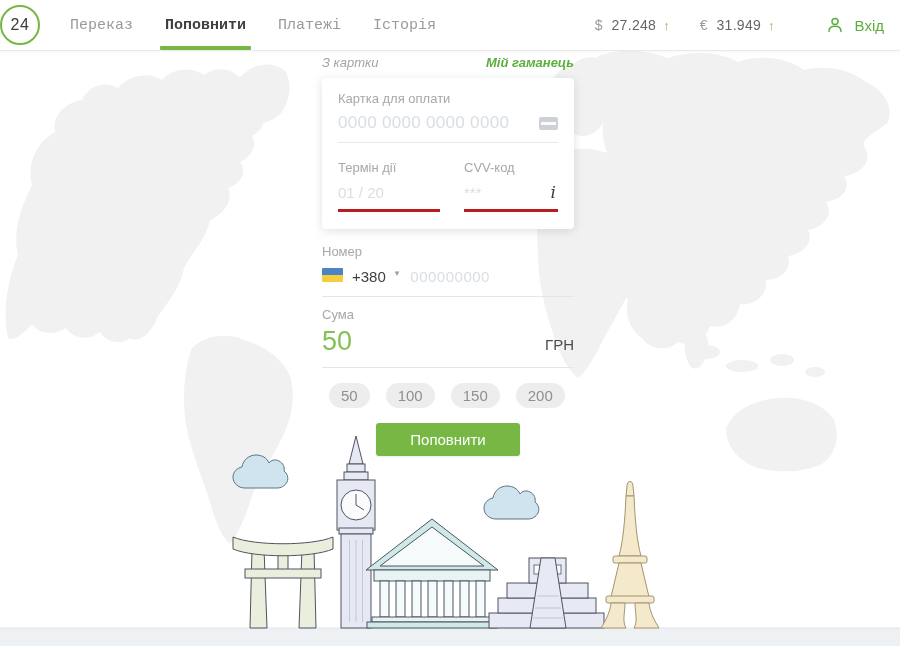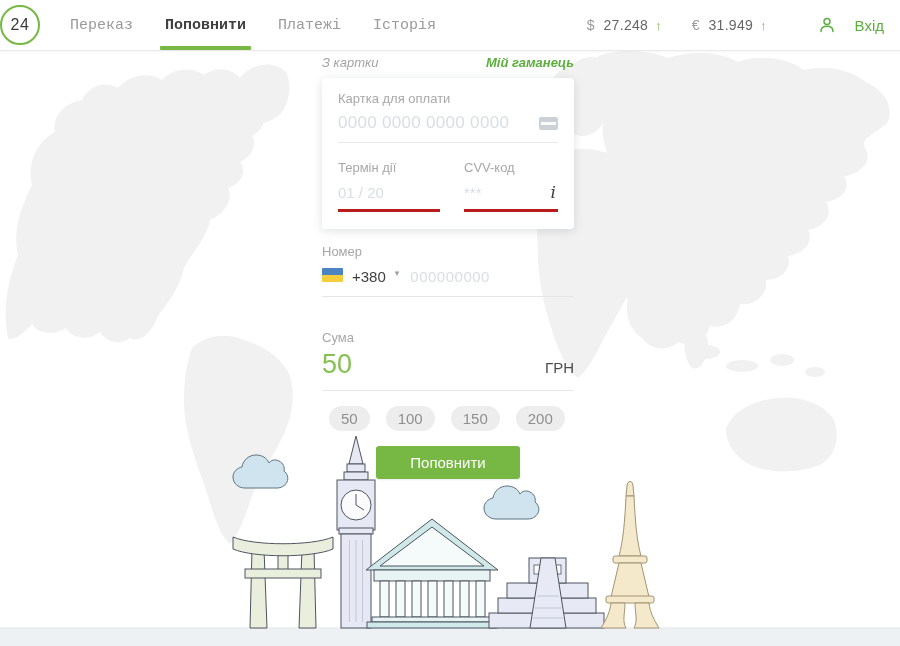--- a/index.html
+++ b/index.html
@@ -19,21 +19,21 @@
             font-size:15px;color:#9b9b9b;cursor:pointer;white-space:nowrap;font-family:Liberation Mono, monospace;}
   .nav-item.active{color:#3f3f3f;font-weight:bold;}
   .tab-underline{position:absolute;left:11px;right:11px;bottom:0;height:4px;
                  background:#76b843;border-radius:1px;}
   .spacer{flex:1;}
   .rates{display:flex;align-items:center;gap:30px;margin-right:52px;font-size:14px;}
   .rate{display:flex;align-items:center;}
   .rate .sym{color:#9b9b9b;margin-right:9px;}
   .rate .val{color:#666;letter-spacing:.3px;}
   .rate .arr{color:#76b843;margin-left:7px;font-size:13px;}
-  .login{display:flex;align-items:center;gap:20px;color:#5cae3e;font-size:15px;
+  .login{display:flex;align-items:center;gap:12px;color:#5cae3e;font-size:15px;
          margin-right:16px;cursor:pointer;}
   
   .form-col{position:absolute;left:322px;top:55px;width:252px;z-index:10;}
   .form-head{display:flex;justify-content:space-between;align-items:flex-start;font-style:italic;}
   .src-label{font-size:13px;color:#a3a3a3;}
   .wallet-link{font-size:13px;color:#5cae3e;font-weight:bold;cursor:pointer;}
   .card-panel{margin-top:8px;background:#fff;border-radius:4px;box-sizing:border-box;
               box-shadow:0 2px 10px rgba(110,120,130,.22);padding:13px 16px 17px;}
   .field-label{font-size:13px;color:#a8a8a8;display:block;}
   .card-row{display:flex;align-items:center;border-bottom:1px solid #e9e9e9;
@@ -56,21 +56,21 @@
   .phone-sec{margin-top:15px;}
   .phone-row{display:flex;align-items:center;border-bottom:1px solid #e6e6e6;
              padding:9px 0 11px;}
   .country-select{display:flex;cursor:pointer;flex:none;}
   .flag{width:21px;height:14px;border-radius:1px;overflow:hidden;flex:none;}
   .flag .b{height:7px;background:#4b83c3;}
   .flag .y{height:7px;background:#f6cd3d;}
   .code{font-size:15px;color:#3f3f3f;margin:0 9px 0 9px;}
   .caret{color:#9aa0a6;font-size:9px;margin-right:11px;}
   .phone-input{flex:1;font-size:15px;color:#444;letter-spacing:.5px;}
-  .amount-sec{margin-top:33px;}
+  .amount-sec{margin-top:10px;}
   .amount-row{display:flex;align-items:baseline;border-bottom:1px solid #e6e6e6;
               padding:3px 0 10px;margin-top:1px;}
   .amount-input{flex:1;font-size:27px;color:#85c152;}
   .currency{font-size:15px;color:#4c4c4c;flex:none;}
   .pills{display:flex;gap:16px;margin-top:15px;margin-left:7px;}
   .pill{background:#ededed;color:#8f8f8f;font-size:15px;padding:4px 12px;
         border-radius:14px;border:none;cursor:pointer;font-family:inherit;}
   .submit{display:block;margin:15px auto 0;background:#76b843;color:#fff;border:none;
           border-radius:3px;font-size:15px;padding:8px 34px;cursor:pointer;
           font-family:inherit;box-shadow:0 1px 2px rgba(0,0,0,.08);}

